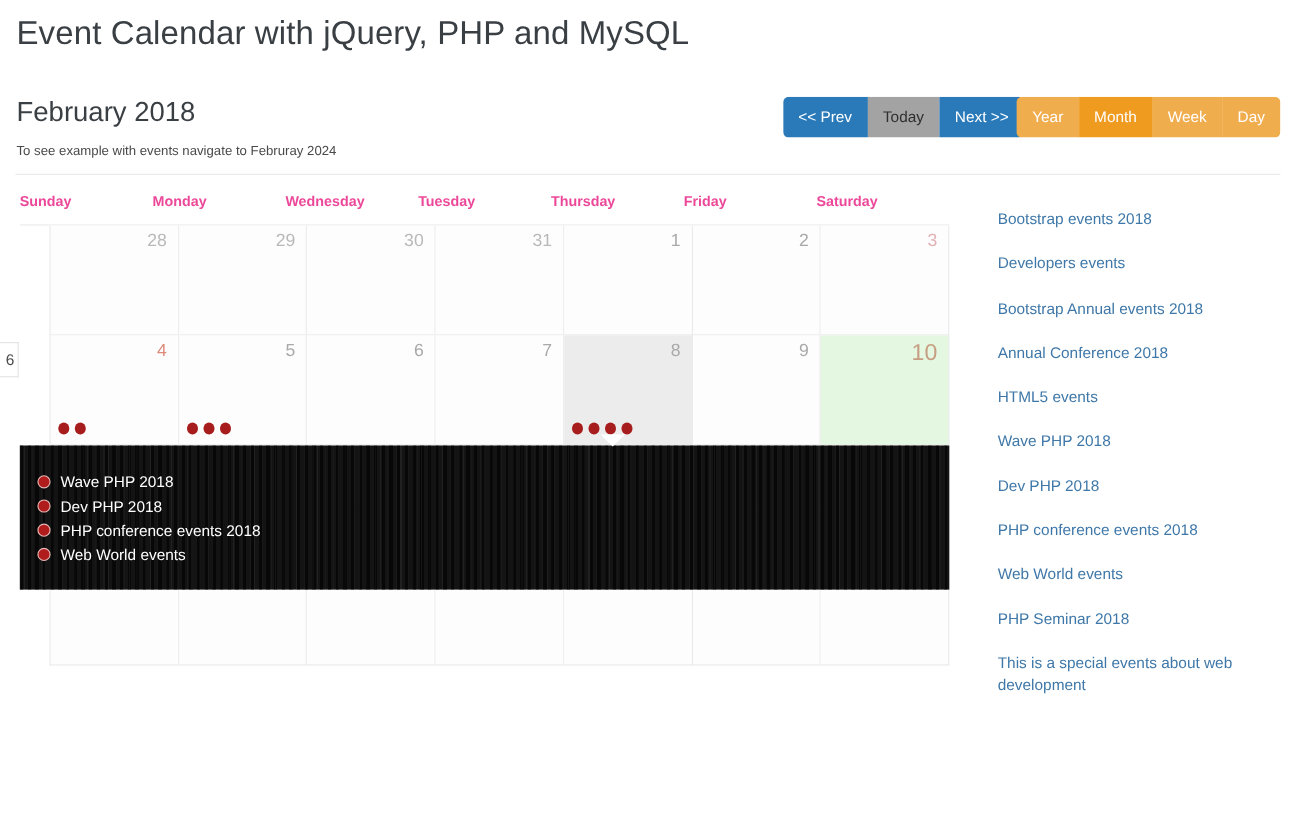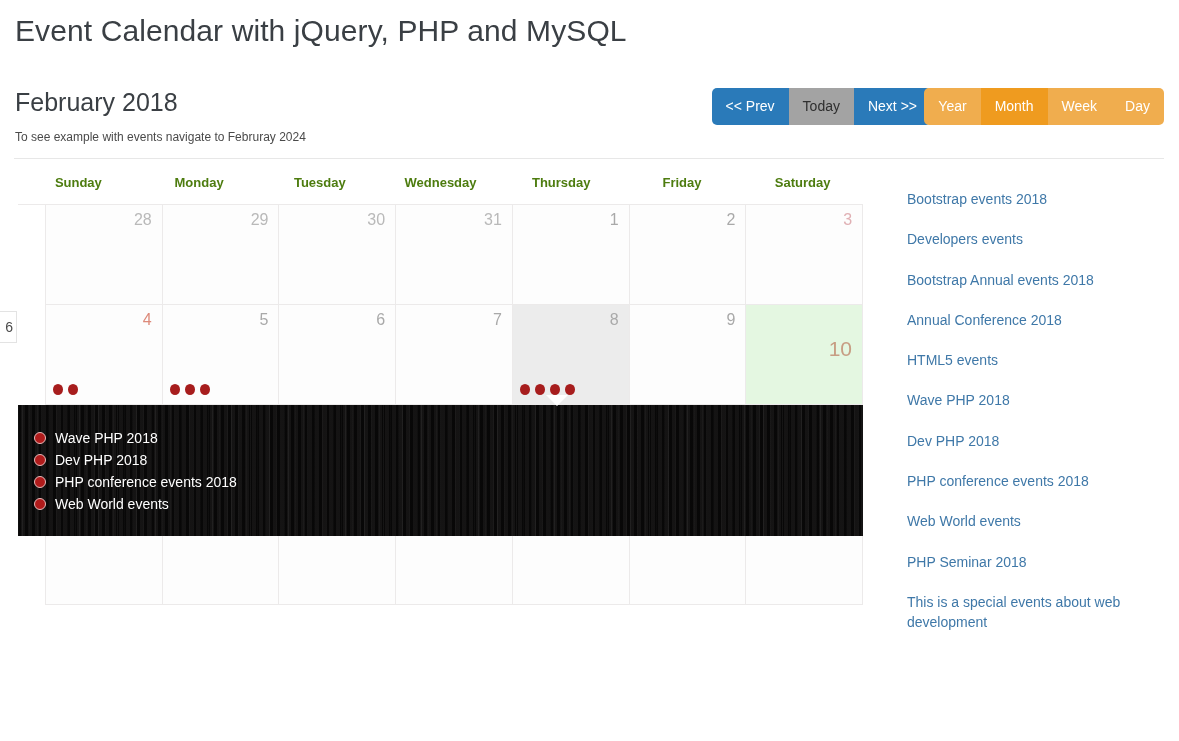--- a/index.html
+++ b/index.html
@@ -52,43 +52,43 @@
   .btn-orange { background:#f0ad4e; color:#ffffff; }
   .btn-orange-active { background:#ef9b1f; color:#ffffff;text-align:center; }
 
   
   .cal {
     position: absolute; left: 18px; top: 172px;
     width: 845px;
   }
   .cal-head { display: flex; height: 32px; }
   .cal-head .dow {
-    flex: 1 1 0; text-align: center;
-    font-size: 13px; font-weight: bold; color: #4d7c0f;
+    flex: 1 1 0; 
+    font-size: 13px; font-weight: bold; color: #ec4899;
     line-height: 22px;
   }
   .cal-body { border-top: 1px solid #eceaea; }
   .cal-row { display: flex; height: 100px; padding-left: 27px; }
   .cal-cell {
     flex: 1 1 0; position: relative;
     border-right: 1px solid #eceaea;
     border-bottom: 1px solid #eceaea;
     background: #fcfbfb;
   }
   .cal-cell:first-child { border-left: 1px solid #eceaea; }
   .cal-cell.white { background:#fdfdfd; }
   .cal-cell.grey  { background:#ececec; }
   .cal-cell.green { background:#e4f7e1; }
   .daynum {
     position: absolute; right: 10px; top: 6px;
     font-size: 16px; color: #b9b9b9; font-weight: 400;
   }
   .daynum.red   { color:#dd8a7a; }
   .daynum.pink  { color:#e0b0b4; }
-  .daynum.big   { font-size: 21px; color:#c79d83; top: 4px; margin-top: 28px; }
+  .daynum.big   { font-size: 21px; color:#c79d83; top: 4px; }
   .daynum.dark  { color:#a9a9a9; }
   .dots {
     position: absolute; left: 7px; bottom: 9px;
     display: flex; gap: 5px;
   }
   .dot {
     width: 10px; height: 11px; border-radius: 50%;
     background: #a71d1d;
   }
 
@@ -175,22 +175,22 @@
       <button class="btn btn-orange">Year</button>
       <button class="btn btn-orange-active">Month</button>
       <button class="btn btn-orange">Week</button>
       <button class="btn btn-orange">Day</button>
     </div>
 
   <div class="cal">
     <div class="cal-head" id="cal-head">
         <div class="dow">Sunday</div>
         <div class="dow">Monday</div>
+        <div class="dow">Wednesday</div>
         <div class="dow">Tuesday</div>
-        <div class="dow">Wednesday</div>
         <div class="dow">Thursday</div>
         <div class="dow">Friday</div>
         <div class="dow">Saturday</div>
       </div>
     <div class="cal-body" id="cal-body">
         <div class="cal-row">
           <div class="cal-cell white">
             <div class="daynum muted">28</div>
           </div>
           <div class="cal-cell white">

